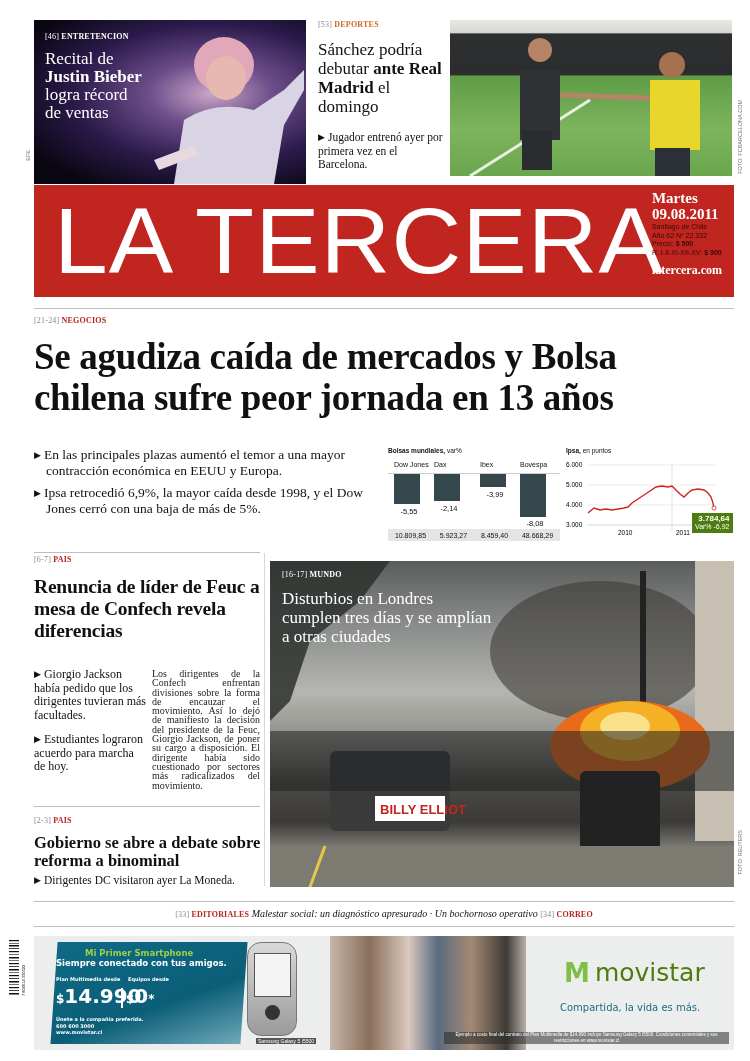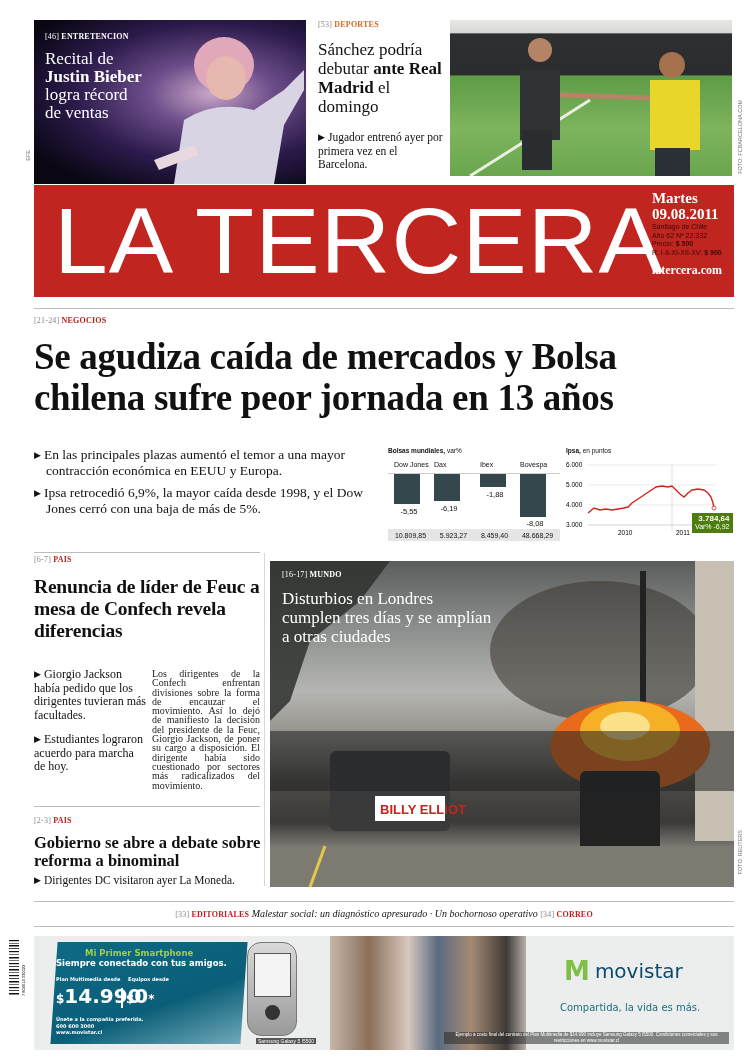--- a/index.html
+++ b/index.html
@@ -99,21 +99,21 @@
   .ad .p2 { position: absolute; left: 92px; top: 48px; font-family: "DejaVu Sans", sans-serif; font-size: 20px; font-weight: bold; color: #fff; }
   .ad .sep { position: absolute; left: 87px; top: 52px; width: 1.5px; height: 20px; background: #fff; }
   .ad .f1 { position: absolute; left: 22px; top: 80px; font-family: "DejaVu Sans", sans-serif; font-size: 5px; color: #fff; font-weight: bold; line-height: 6.5px; }
   .ad .phone { position: absolute; left: 213px; top: 6px; width: 50px; height: 94px; border-radius: 14px; background: linear-gradient(180deg, #d9d9d9, #9a9a9a); border: 1px solid #777; }
   .ad .phone .scr { position: absolute; left: 6px; top: 10px; width: 37px; height: 44px; background: #f4f4f4; border: 1px solid #555; }
   .ad .phone .btn { position: absolute; left: 17px; top: 62px; width: 15px; height: 15px; border-radius: 50%; background: #333; }
   .ad .model { position: absolute; left: 222px; top: 102px; font-family: "Liberation Sans", sans-serif; font-size: 5px; color: #fff; background: #555; padding: 0 2px; }
   .ad .people { position: absolute; left: 296px; top: 0; width: 196px; height: 114px; background: linear-gradient(90deg, #c6b6aa 0%, #8a6f5a 20%, #d9c8be 40%, #5a6b80 55%, #a48a74 72%, #3f3a36 90%, #b8b0a8 100%); }
   .ad .brand { position: absolute; left: 530px; top: 22px; display: flex; align-items: center; }
   .ad .brand .m { font-family: "DejaVu Sans", sans-serif; font-size: 26px; font-weight: bold; color: #7fbf45; line-height: 26px; }
-  .ad .brand .name { font-family: "DejaVu Sans", sans-serif; font-size: 20px; color: #0c4a6e; margin-left: 5px; }
+  .ad .brand .name { font-family: "DejaVu Sans", sans-serif; font-size: 25px; color: #4d7c0f; margin-left: 5px; }
   .ad .tag { position: absolute; left: 526px; top: 66px; font-family: "DejaVu Sans", sans-serif; font-size: 10px; color: #1d6c80; }
   .ad .legal { position: absolute; left: 410px; top: 96px; width: 285px; font-family: "Liberation Sans", sans-serif; font-size: 4.5px; color: #fff; background: rgba(40,40,40,0.55); line-height: 6px; text-align: center; }
 </style>
 </head>
 <body>
 
 <div class="abs bieber">
   <svg class="figure" viewBox="0 0 150 154">
     <ellipse cx="70" cy="35" rx="30" ry="28" fill="#e0a8b8"></ellipse>
     <ellipse cx="72" cy="48" rx="20" ry="22" fill="#e6b8b0"></ellipse>
@@ -189,26 +189,26 @@
   <div class="cols">
     <div class="axis"></div>
     <div class="col" style="left:0px;">
       <div class="lab">Dow Jones</div>
       <div class="bar" style="height:30px;"></div>
       <div class="val" style="top:46px;">-5,55</div>
     </div>
     <div class="col" style="left:40px;">
       <div class="lab">Dax</div>
       <div class="bar" style="height:27px;"></div>
-      <div class="val" style="top:43px;">-6,19</div>
+      <div class="val" style="top:43px;">-2,14</div>
     </div>
     <div class="col" style="left:86px;">
       <div class="lab">Ibex</div>
       <div class="bar" style="height:13px;"></div>
-      <div class="val" style="top:29px;">-1,88</div>
+      <div class="val" style="top:29px;">-3,99</div>
     </div>
     <div class="col" style="left:126px;">
       <div class="lab">Bovespa</div>
       <div class="bar" style="height:43px;"></div>
       <div class="val" style="top:58px;">-8,08</div>
     </div>
   </div>
   <div class="totals">
     <span>10.809,85</span>
     <span>5.923,27</span>

